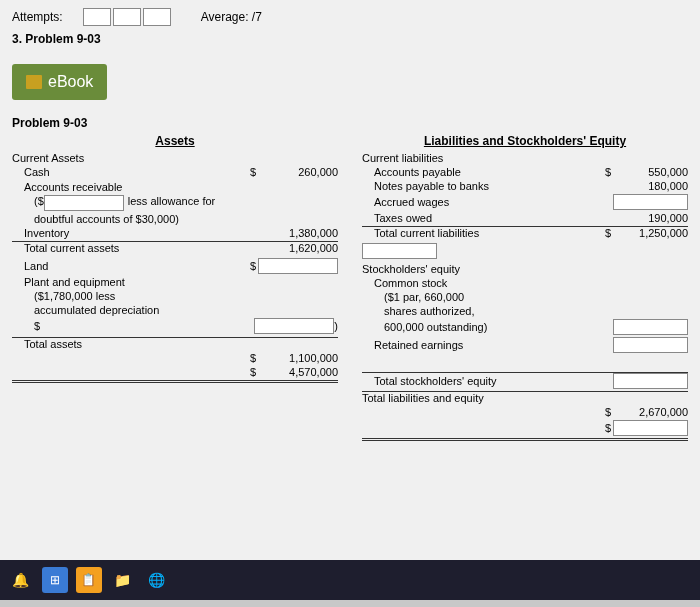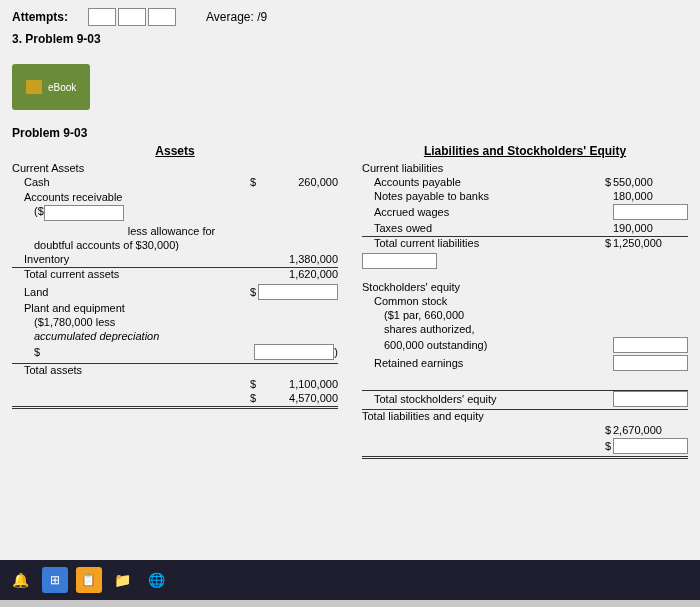--- a/index.html
+++ b/index.html
@@ -15,21 +15,21 @@
       padding: 8px 12px;
       min-height: 560px;
     }
     .top-bar {
       display: flex;
       align-items: center;
       gap: 20px;
       margin-bottom: 6px;
       font-size: 12px;
     }
-    .attempts-label { font-weight: bold; }
+    .attempts-label { font-weight: normal; }
     .attempts-boxes {
       display: flex;
       gap: 2px;
     }
     .attempt-box {
       width: 28px;
       height: 18px;
       border: 1px solid #888;
       background: white;
     }
@@ -38,23 +38,23 @@
       font-size: 12px;
       font-weight: bold;
       margin-bottom: 18px;
     }
     .ebook-btn {
       display: inline-flex;
       align-items: center;
       gap: 6px;
       background: #6a8c3a;
       color: white;
-      padding: 16px 14px;
+      padding: 9px 14px;
       border-radius: 3px;
-      font-size: 10px;
+      font-size: 16px;
       margin-bottom: 8px;
       cursor: pointer;
     }
     .ebook-icon {
       width: 16px;
       height: 14px;
       background: #c8a020;
       border-radius: 1px;
       display: inline-block;
     }
@@ -112,20 +112,21 @@
     .dollar-sign {
       margin-right: 2px;
       font-size: 11px;
     }
     .value-text {
       text-align: right;
       min-width: 80px;
       font-size: 11px;
     }
     .right-value {
+      text-align: right;
       min-width: 75px;
       font-size: 11px;
     }
     .border-top {
       border-top: 1px solid #333;
     }
     .double-border-bottom {
       border-bottom: 3px double #333;
     }
     .taskbar {
@@ -153,21 +154,21 @@
 
 <div class="main-content">
 
   <div class="top-bar">
     <span class="attempts-label">Attempts:</span>
     <div class="attempts-boxes">
       <div class="attempt-box"></div>
       <div class="attempt-box"></div>
       <div class="attempt-box"></div>
     </div>
-    <span class="average-text">Average: /9</span>
+    <span class="average-text">Average: /7</span>
   </div>
 
   <div class="problem-label">3. Problem 9-03</div>
 
   <div style="margin-bottom:8px;">
     <div class="ebook-btn">
       <span class="ebook-icon"></span>
       <span>eBook</span>
     </div>
   </div>
@@ -189,21 +190,21 @@
         <span class="value-text">260,000</span>
       </div>
 
       <div class="row">
         <span class="row-label row-indent">Accounts receivable</span>
       </div>
 
       <div class="row" style="align-items:flex-start;">
         <span style="padding-left:22px;">($</span>
         <input class="input-box" type="text" style="">
-        <span style="padding-left:4px; font-size:11px;margin-top:20px;">less allowance for</span>
+        <span style="padding-left:4px; font-size:11px;">less allowance for</span>
       </div>
       <div class="row">
         <span class="row-label row-indent2">doubtful accounts of $30,000)</span>
       </div>
 
       <div class="row">
         <span class="row-label row-indent">Inventory</span>
         <span class="value-text">1,380,000</span>
       </div>
 
@@ -217,21 +218,21 @@
         <span class="dollar-sign">$</span>
         <input class="input-box" type="text" style="">
       </div>
 
       <div class="row">
         <span class="row-label row-indent">Plant and equipment</span>
       </div>
       <div class="row">
         <span class="row-label row-indent2">($1,780,000 less</span>
       </div>
-      <div class="row" style="align-items:flex-start;font-style:italic;">
+      <div class="row" style="align-items:flex-start;">
         <span class="row-indent2" style="flex:1;">accumulated depreciation</span>
       </div>
       <div class="row" style="align-items:center;">
         <span class="row-label row-indent2">$</span>
         <input class="input-box" type="text" style="">
         <span>)</span>
       </div>
 
       <div class="row border-top" style="margin-top:3px;">
         <span class="row-label row-indent">Total assets</span>
@@ -279,21 +280,21 @@
       <div class="row border-top" style="margin-top:2px;">
         <span class="row-label row-indent">Total current liabilities</span>
         <span class="dollar-sign">$</span>
         <span class="right-value">1,250,000</span>
       </div>
 
       <div class="row" style="margin-top:4px;">
         <input class="input-box" type="text" style="min-width: 75px; width: 75px;">
       </div>
 
-      <div class="row" style="margin-top:12px;justify-content:flex-end;">
+      <div class="row" style="margin-top:4px;justify-content:flex-end;">
         <span class="row-label">Stockholders' equity</span>
       </div>
 
       <div class="row">
         <span class="row-label row-indent">Common stock</span>
       </div>
       <div class="row">
         <span class="row-label row-indent2">($1 par, 660,000</span>
       </div>
       <div class="row">

